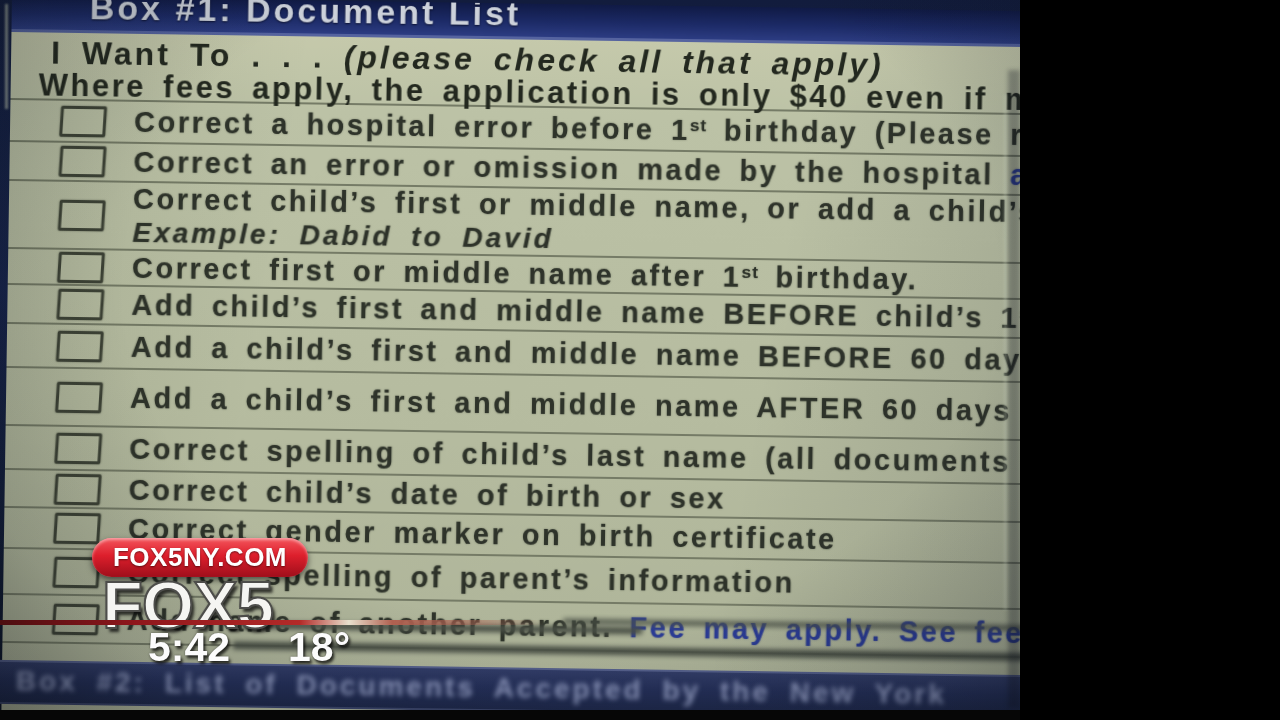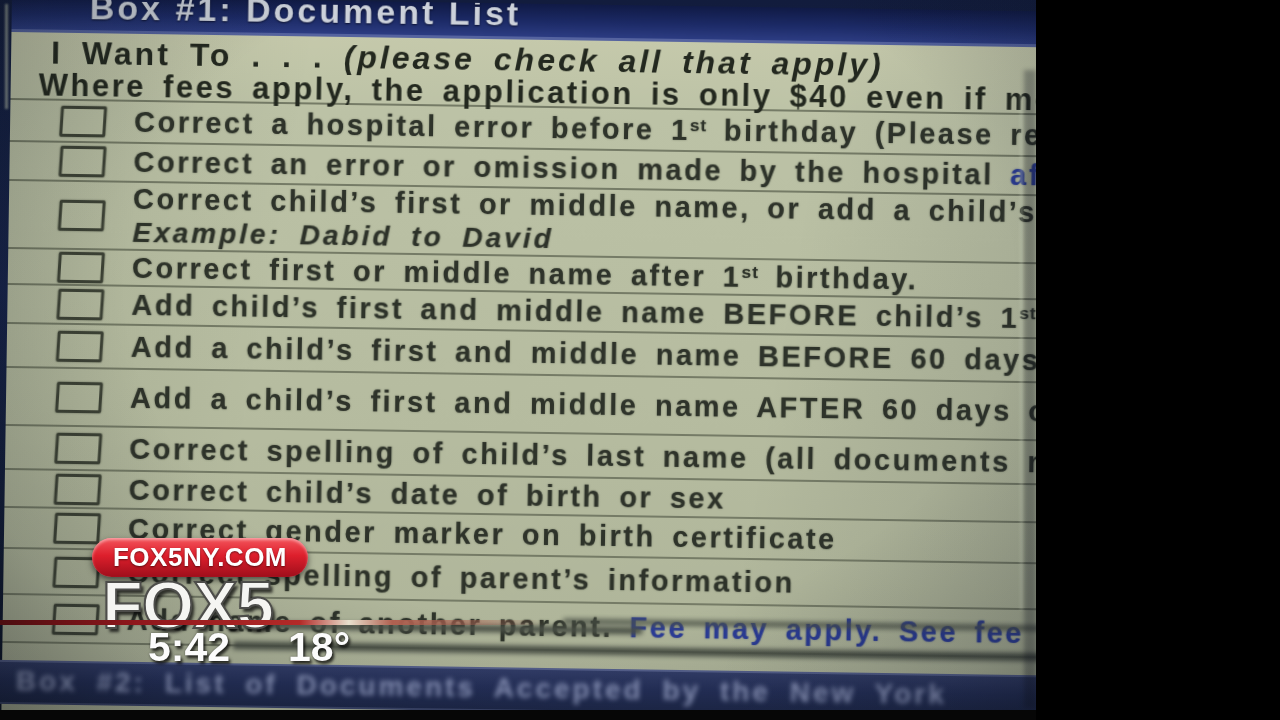--- a/index.html
+++ b/index.html
@@ -1,18 +1,18 @@
 <!DOCTYPE html>
 <html><head>
 <meta charset="utf-8">
 <style>
   html,body{margin:0;padding:0;background:#000;}
   .stage{position:relative;width:1020px;height:720px;overflow:hidden;
          background:linear-gradient(180deg,#121c3d 0%,#16234c 40%,#0d1526 100%);
-         font-family:"Liberation Sans",sans-serif;padding-left:16px;}
+         font-family:"Liberation Sans",sans-serif;}
 
   
   .paper{position:absolute;left:12px;top:-4px;width:1350px;height:790px;
          transform:rotate(0.85deg);transform-origin:0 0;z-index:1;
          background:linear-gradient(180deg,#c9ccad 0%,#bcc2a6 14%,#b5bb9f 55%,#aeb499 85%,#a8ae93 100%);
          filter:blur(0.55px);}
   .band-top{height:33px;overflow:hidden;
             background:linear-gradient(180deg,#101a45 0%,#1c2a66 55%,#2c3c82 100%);
             border-bottom:3px solid #55639f;}
   .band-top span{display:block;margin:-9px 0 0 78px;white-space:nowrap;

